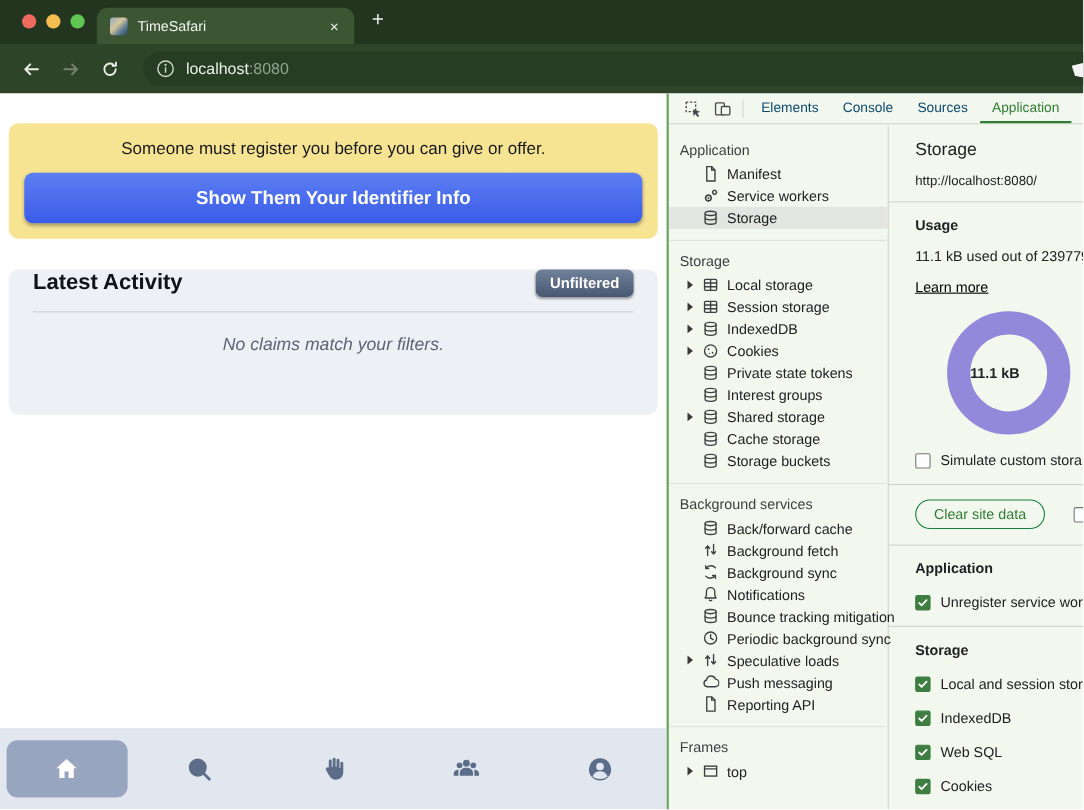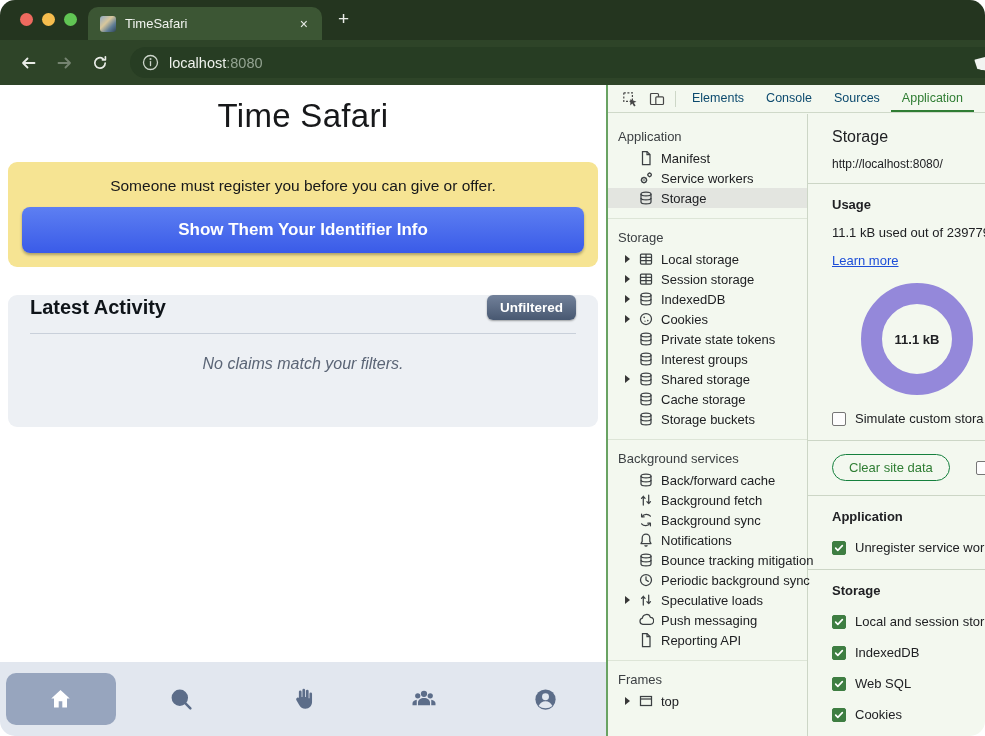--- a/index.html
+++ b/index.html
@@ -1,18 +1,18 @@
 <!DOCTYPE html>
 <html><head>
 <meta charset="utf-8">
 <style>
   * { box-sizing: border-box; }
   body { margin:0; background:#ffffff; }
   .window { position:relative; width:985px; height:736px; overflow:hidden;
-            font-family:"Liberation Sans", sans-serif; background:#fff;border-radius:15px; }
+            font-family:"Liberation Sans", sans-serif; background:#fff; }
 
   
   .titlebar { position:relative; height:40px; background:#24351f; }
   .lights { position:absolute; left:20px; top:13px; display:flex; gap:9px; }
   .light { width:13px; height:13px; border-radius:50%; }
   .light.red{ background:#ee6a5f; } .light.yellow{ background:#f5bd4e; } .light.green{ background:#61c554; }
   .tab { position:absolute; left:88px; top:7px; width:234px; height:33px; background:#3c5634;
          border-radius:10px 10px 0 0; display:flex; align-items:center; padding:0 12px; gap:9px;
          color:#f1f4ef; font-size:13px; }
   .favicon { width:16px; height:16px; border-radius:3px; flex:none;
@@ -84,23 +84,23 @@
   .tree-icon { width:16px; height:16px; flex:none; }
   .tree-icon svg { stroke:#3c4043; fill:none; stroke-width:1.25; }
 
   .dt-detail { flex:1; font-size:13px; }
   .d-head { padding:14px 0 12px 24px; }
   .d-title { font-size:16px; margin-bottom:11px; }
   .d-origin { font-size:12px; }
   .d-sec { border-top:1px solid #ccd6c6; padding:13px 0 14px 24px; white-space:nowrap; }
   .d-h { font-weight:bold; margin-bottom:13px; }
   .usage-text { margin-bottom:13px; }
-  .learn { color:#1d4ed8; text-decoration:underline; cursor:pointer; }
+  .learn { color:#000000; text-decoration:underline; cursor:pointer; }
   .donut { width:112px; height:112px; border-radius:50%; border:21px solid #9488da; margin:15px 0 14px 29px;
-           display:flex; align-items:center; justify-content:center; }
+           display:flex; align-items:center; }
   .donut-label { font-weight:bold; font-size:13px; }
   .cb-row { display:flex; align-items:center; gap:9px; margin-top:16px; white-space:nowrap; }
   .cb { width:14px; height:14px; border:1px solid #767676; border-radius:2px; background:#fdfdfd; flex:none; }
   .cb.checked { background:#3e7e42; border-color:#3e7e42; display:flex; align-items:center; justify-content:center; }
   .clear-row { display:flex; align-items:center; gap:26px; }
   .clear-btn { height:27px; padding:0 16px; border:1px solid #15803d; border-radius:14px; cursor:pointer;
                color:#2f7d33; background:transparent; font-size:13px; font-family:inherit; }
   .inline-cb { display:flex; align-items:center; gap:9px; }
 </style>
 </head>
@@ -146,21 +146,20 @@
           <circle cx="8.5" cy="5.1" r=".4" fill="#ccd5ca"></circle>
         </svg>
       <span><span class="url-host">localhost</span><span class="url-port">:8080</span></span>
     </div>
     <span class="edge-icon"></span>
   </div>
 
   <div class="main">
 
     <div class="app">
-      <div class="app-title">Time Safari</div>
 
       <div class="alert">
         <div class="alert-msg">Someone must register you before you can give or offer.</div>
         <button class="alert-btn">Show Them Your Identifier Info</button>
       </div>
 
       <div class="activity">
         <div class="act-head">
           <span class="act-title">Latest Activity</span>
           <button class="unfiltered">Unfiltered</button>

